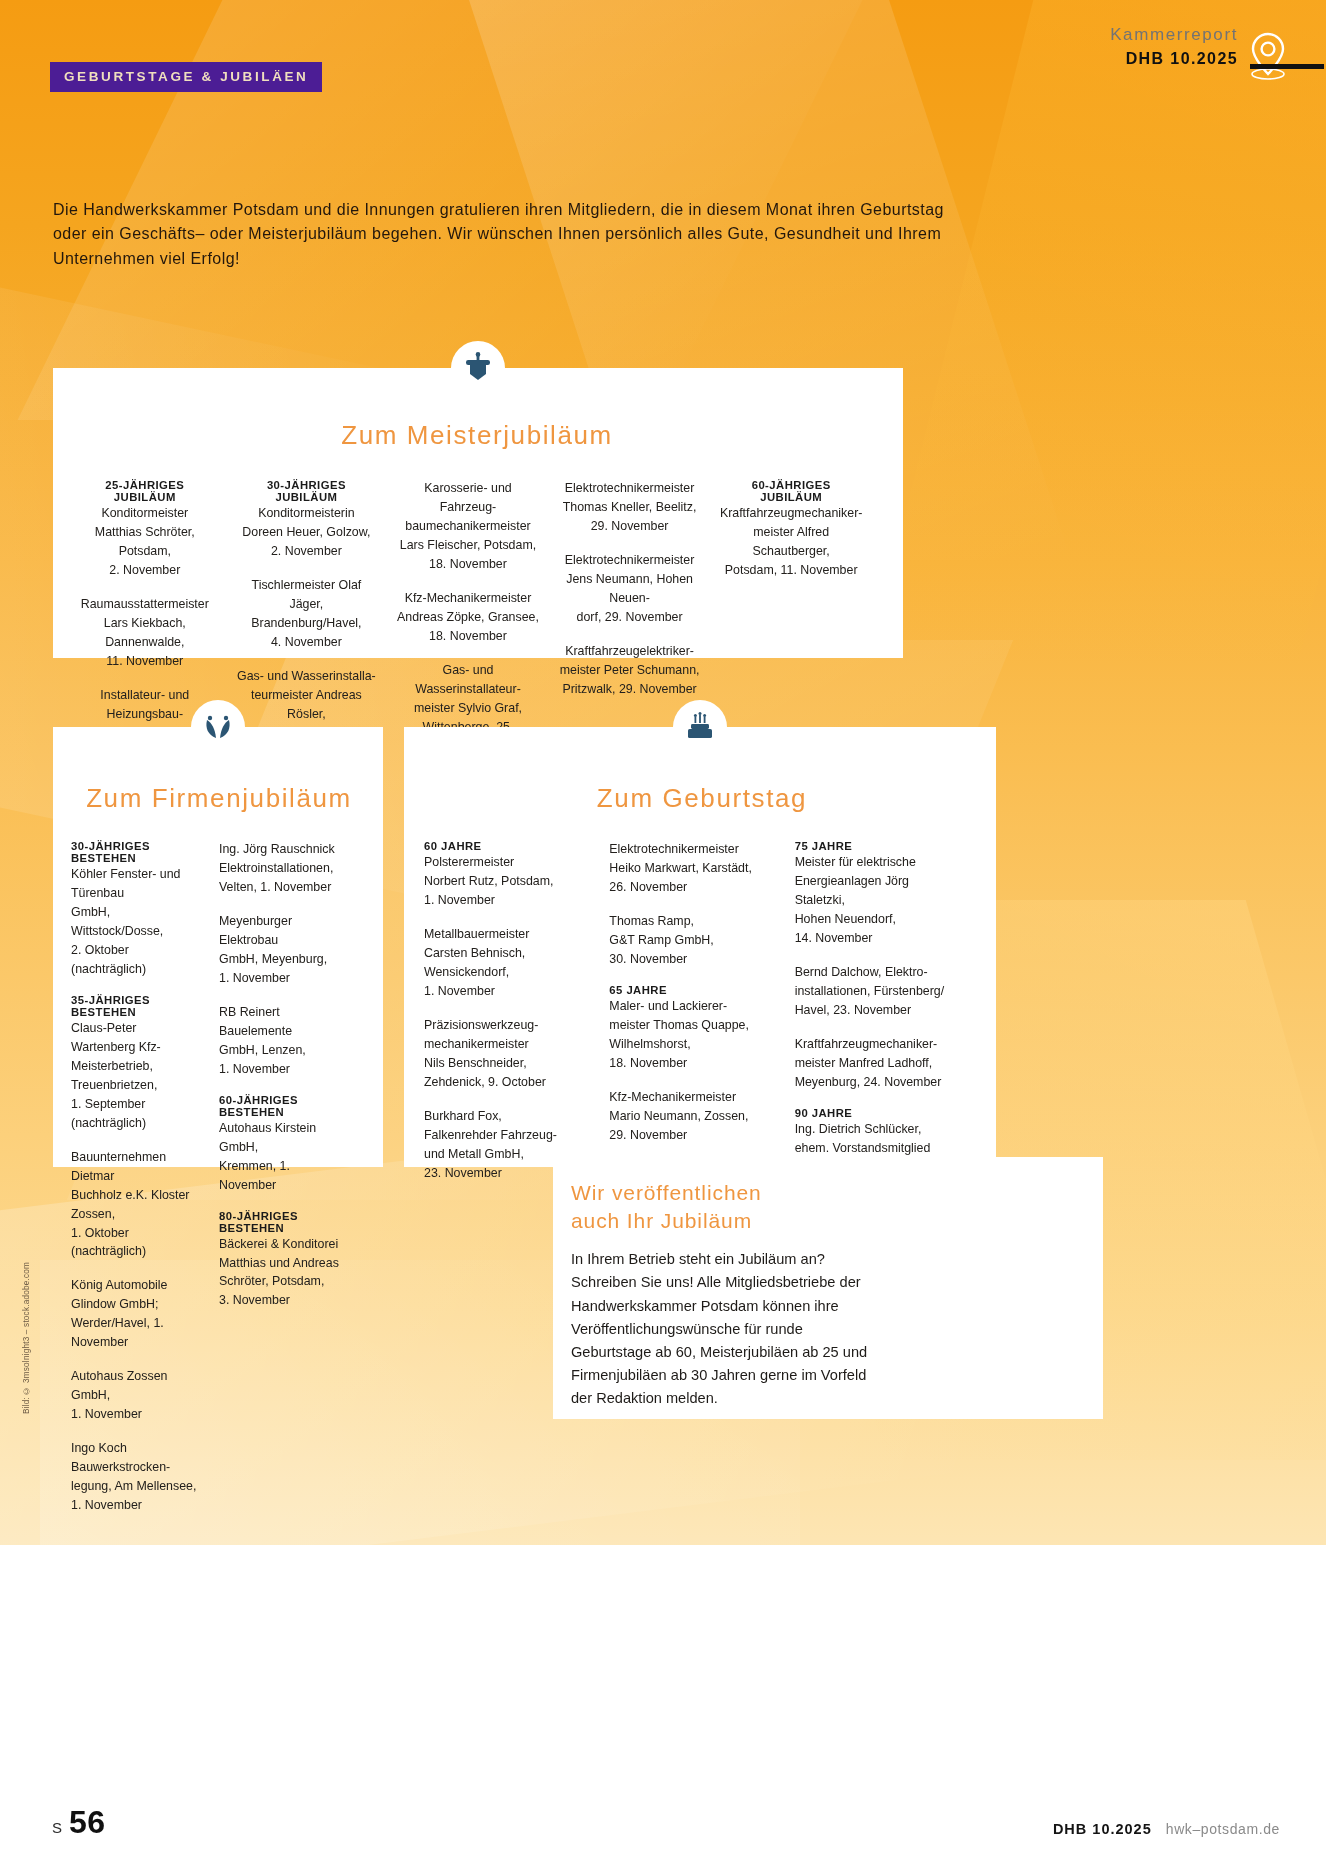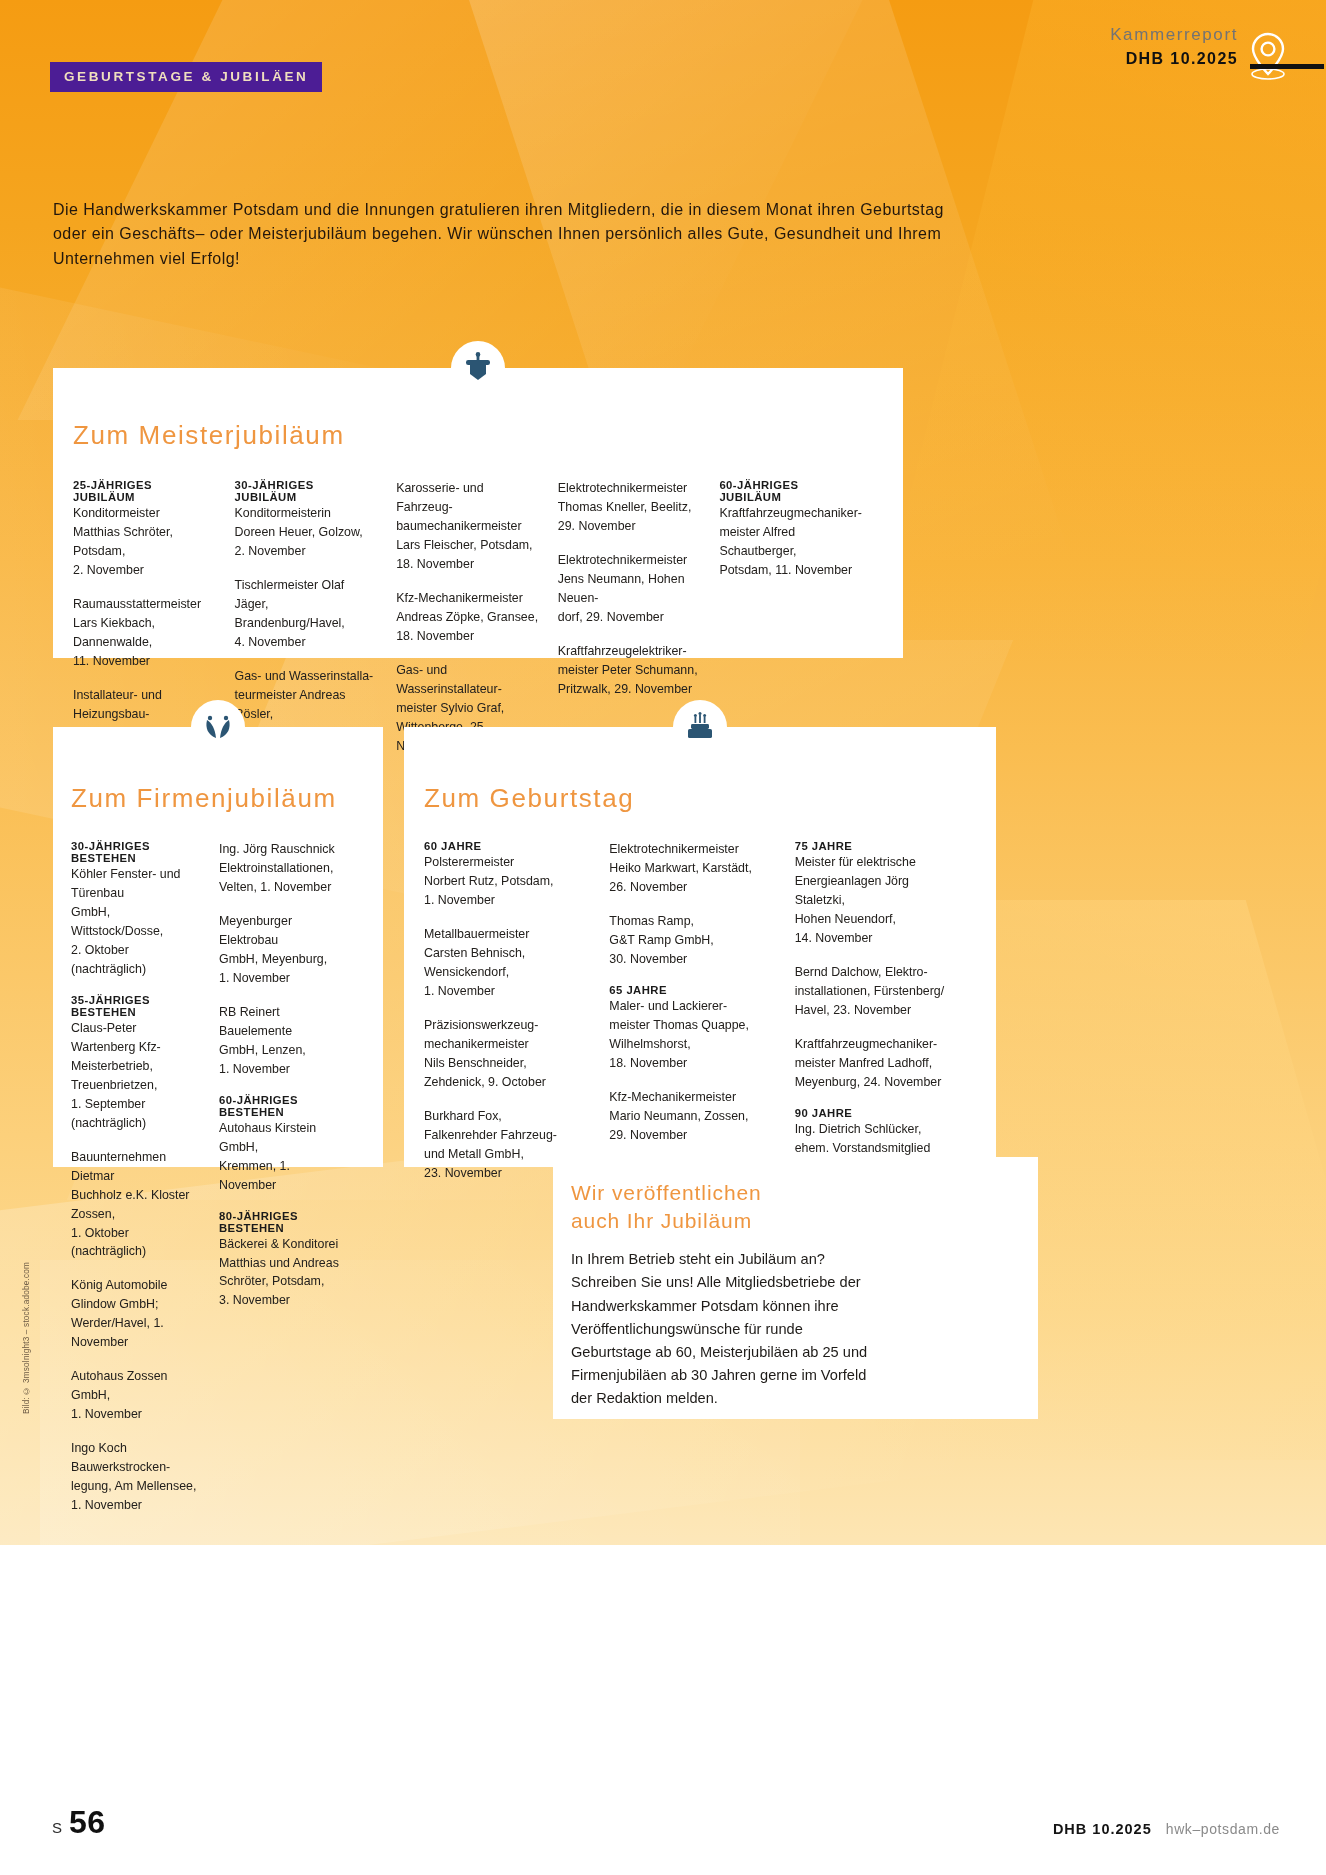--- a/index.html
+++ b/index.html
@@ -78,21 +78,21 @@
     position: absolute; top: 198px; left: 53px; width: 900px;
     color: #23170c;
     font-size: 16px;
     line-height: 1.52;
     letter-spacing: 0.45px;
   }
 
   
   .card { position: absolute; background: #ffffff; }
   .card-title {
-    text-align: left;
+    text-align: center;
     color: #ef9640;
     font-size: 26px;
     letter-spacing: 1.6px;
     font-weight: 400;
   }
   .badge-icon {
     position: absolute;
     width: 54px; height: 54px; border-radius: 50%;
     background: #ffffff;
     display: flex; align-items: center; justify-content: center;
@@ -119,21 +119,21 @@
   #card-firmen { top: 727px; left: 53px; width: 330px; height: 440px; }
   #card-firmen .inner { padding: 56px 16px 16px 18px; }
   #card-firmen .cols .col { width: 150px; }
 
   
   #card-geburtstag { top: 727px; left: 404px; width: 592px; height: 440px; }
   #card-geburtstag .inner { padding: 56px 16px 16px 20px; }
   #card-geburtstag .cols .col { width: 200px; }
 
   
-  #card-promo { top: 1157px; left: 553px; width: 485px; height: 262px; }
+  #card-promo { top: 1157px; left: 553px; width: 550px; height: 262px; }
   #card-promo .inner { padding: 22px 24px 18px 18px; display: flex; gap: 16px; }
   .promo-head {
     color: #ef9640; font-size: 21px; line-height: 1.32;
     letter-spacing: 0.9px; margin-bottom: 14px;
   }
   .promo-body { font-size: 14.6px; line-height: 1.58; color: #1e1b18; }
   .promo-left { width: 300px; }
   .promo-right { width: 148px; }
   .promo-bold {
     font-size: 14.8px; font-weight: 700; line-height: 1.52; color: #141414;
@@ -205,21 +205,21 @@
   <div class="badge-icon" style="top:-27px; left:50%; margin-left:-27px;">
     <svg width="34" height="34" viewBox="0 0 34 34">
       <rect x="5" y="9" width="24" height="5" rx="2.2" fill="#2b5573"></rect>
       <path d="M9 14 h16 v9 l-8 6 -8 -6 z" fill="#2b5573"></path>
       <rect x="15.6" y="4" width="2.8" height="6" fill="#2b5573"></rect>
       <circle cx="17" cy="3.4" r="2.3" fill="#2b5573"></circle>
     </svg>
   </div>
   <div class="inner">
     <div class="card-title">Zum Meisterjubiläum</div>
-    <div class="cols" id="meister-cols" style="margin-top:28px;">
+    <div class="cols" id="meister-cols" style="margin-top:28px;text-align:center;">
         <div class="col">
           <div class="entry">
             <div class="cat">25-JÄHRIGES JUBILÄUM</div>
             <div class="line">Konditormeister</div>
             <div class="line">Matthias Schröter, Potsdam,</div>
             <div class="line">2. November</div>
           </div>
           <div class="entry">
             <div class="line">Raumausstattermeister</div>
             <div class="line">Lars Kiekbach, Dannenwalde,</div>

